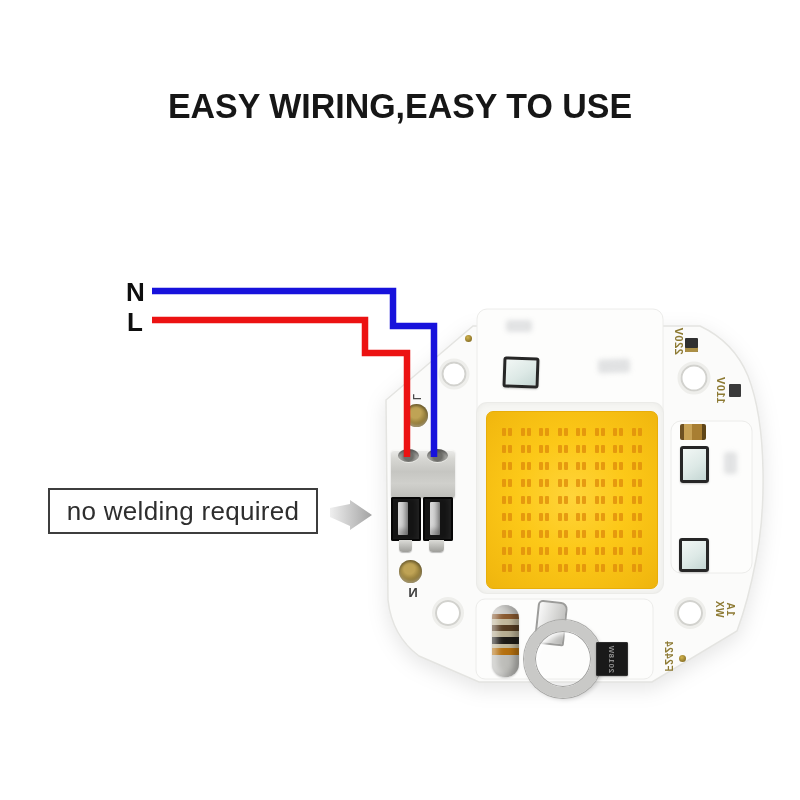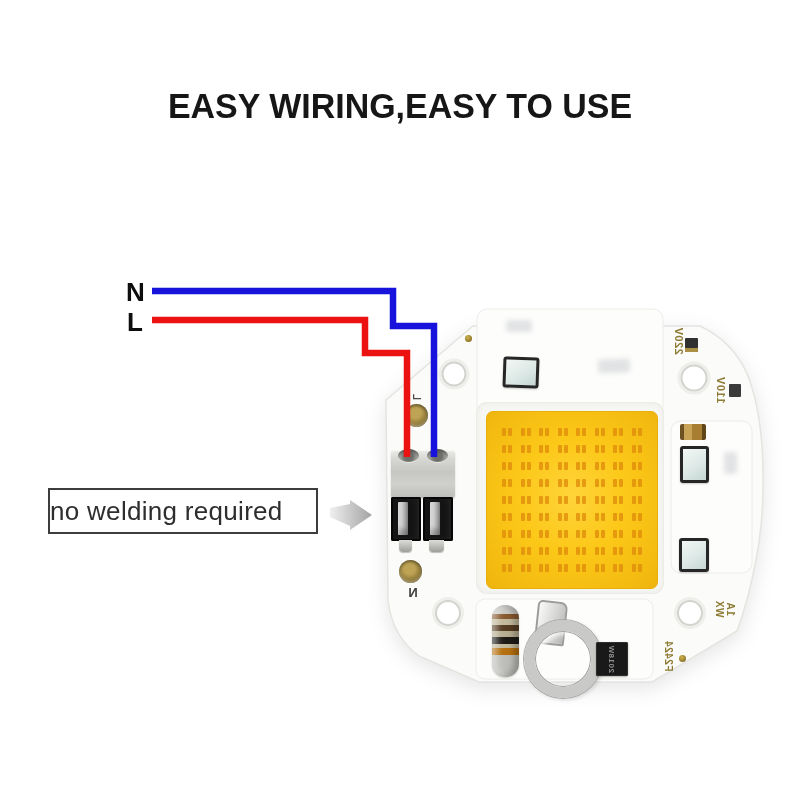--- a/index.html
+++ b/index.html
@@ -8,21 +8,21 @@
   .abs{position:absolute;}
   
   .title{left:0;right:0;top:86px;text-align:center;font-size:35px;font-weight:700;
          color:#161616;letter-spacing:0px;transform:scaleX(.97);}
   
   .nl{font-size:26px;font-weight:600;color:#0e0e0e;}
   .n-label{left:126px;top:277px;}
   .l-label{left:127px;top:307px;}
   
   .note{left:48px;top:488px;width:266px;height:42px;border:2px solid #3d3d3d;background:#fff;
-        display:flex;align-items:center;font-size:26px;font-weight:400;
+        display:flex;align-items:center;justify-content:center;font-size:26px;font-weight:400;
         color:#2e2e2e;letter-spacing:.3px;}
   
   .layer{left:0;top:0;width:800px;height:800px;pointer-events:none;}
   .board-base{fill:#fbfbfa;stroke:#e4e4e1;stroke-width:1.5;
               filter:drop-shadow(0 6px 10px rgba(0,0,0,.10));}
   .plateau{fill:#fdfdfc;stroke:#ececea;stroke-width:1;}
   .hole{fill:#ffffff;stroke:#d2d2ce;stroke-width:2;}
   .hole-ring{fill:none;stroke:#eeeeeb;stroke-width:3;}
   
   .led-frame{left:477px;top:403px;width:186px;height:190px;background:#f6f6f3;border-radius:10px;

